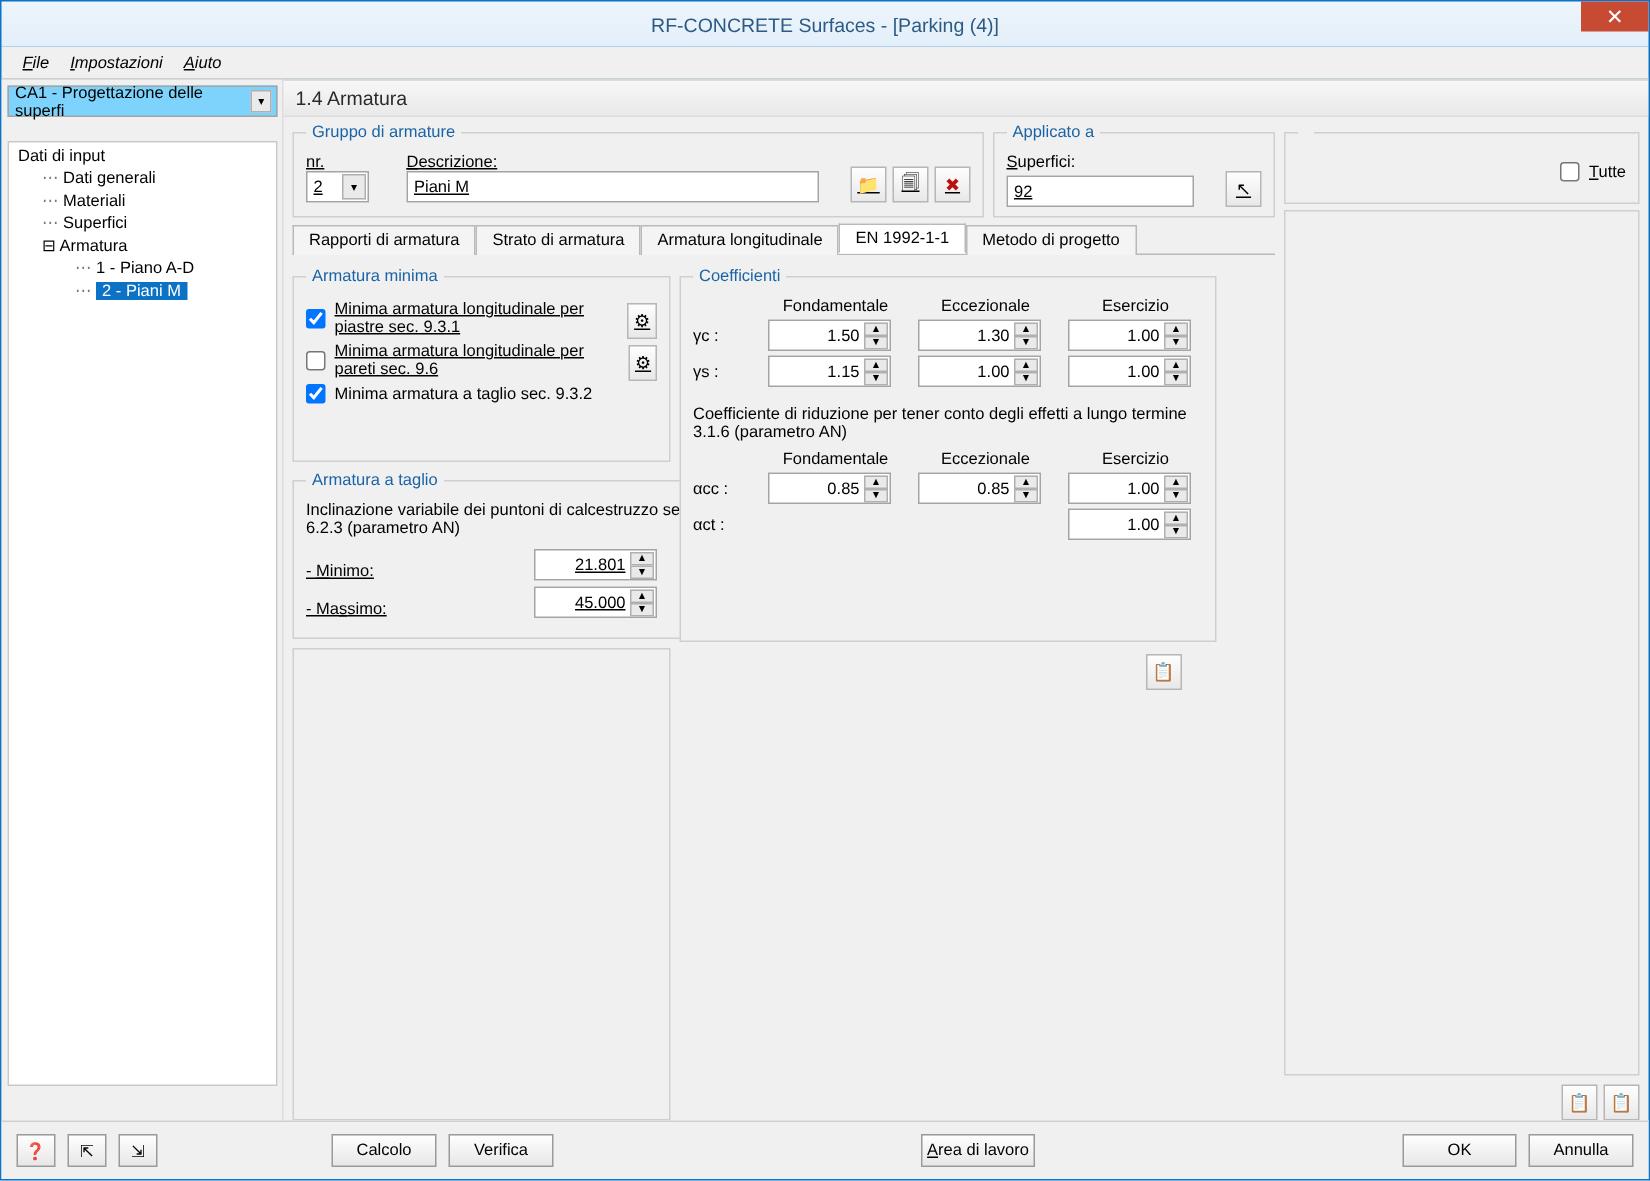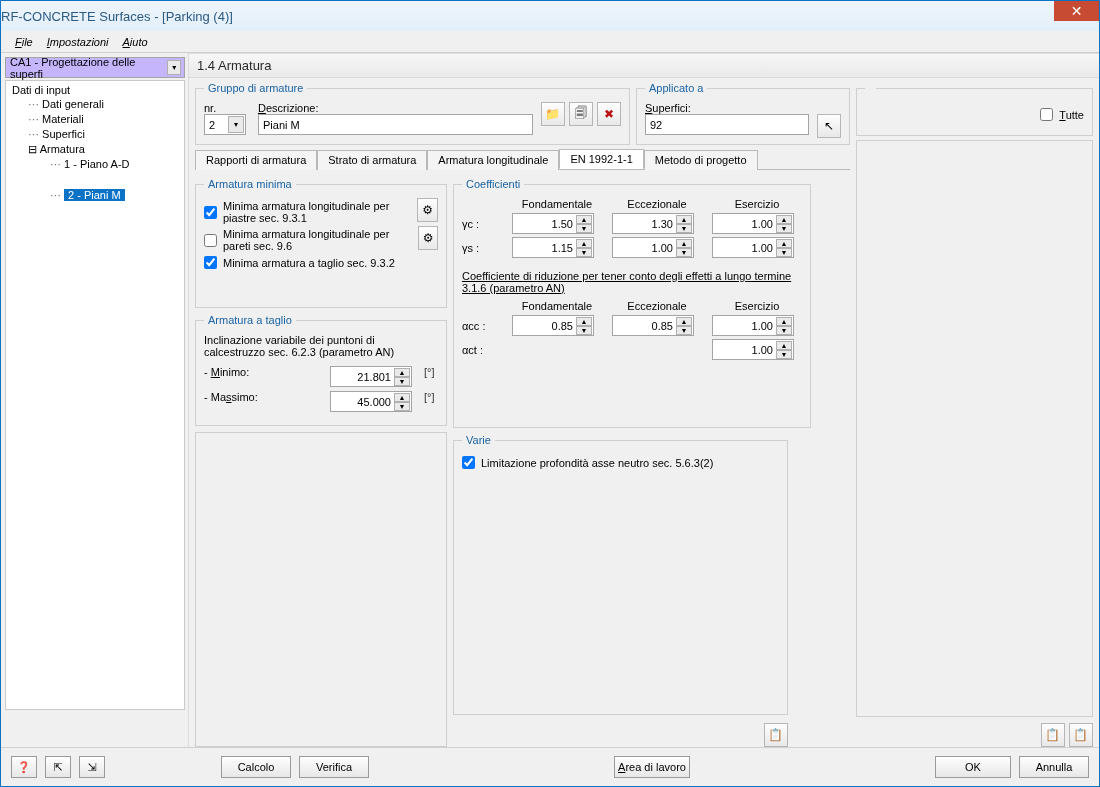--- a/index.html
+++ b/index.html
@@ -11,21 +11,21 @@
     padding: 1px;
     width: 1100px;
     height: 787px;
     overflow: hidden;
   }
   .titlebar {
     height: 30px;
     background: linear-gradient(#eef5fb, #e2effa);
     display: flex;
     align-items: center;
-    justify-content: flex-start;
+    justify-content: center;
     position: relative;
   }
   .titlebar .title { color: #2c5a84; font-size: 13px; }
   .titlebar .close {
     position: absolute; right: 0; top: 0;
     width: 45px; height: 20px;
     background: #c74a32;
     display: flex; align-items: center; justify-content: center;
     color: #fff; font-size: 14px;
   }
@@ -46,53 +46,53 @@
     flex-direction: column;
   }
   .upper { display: flex; flex: 1 1 auto; overflow: hidden; }
   .left-panel {
     width: 188px; border-right: 1px solid #dcdcdc;
     background: #f0f0f0;
     padding: 4px 0 0 4px;
   }
   .combo {
     height: 21px; border: 1px solid #a4a4a4;
-    background: #c4b5fd; display: flex; align-items: center;
-    padding: 0 3px 0 4px; width: 180px; margin-bottom: 2px;
+    background: #7dd3fc; display: flex; align-items: center;
+    padding: 0 3px 0 4px; width: 180px; margin-bottom: 16px;
     justify-content: space-between;
   }
   .combo .arrow {
     width: 14px; height: 15px;
     background: #eaeaea; border:1px solid #b0b0b0;
     display:flex;align-items:center;justify-content:center;
     font-size: 8px;
   }
   .tree { font-size: 11px; width: 180px; background:#fff; border:1px solid #c9c9c9; padding: 2px 0; height: 630px; }
   .tree-row { padding: 1px 4px 1px 6px; white-space: nowrap; }
   .tree-row.indent1 { padding-left: 22px; }
   .tree-row.indent2 { padding-left: 44px; }
-  .tree-sel { background:#0b72c5; color:#fff; padding:0 4px; display:inline-block;margin-top:16px; }
+  .tree-sel { background:#0b72c5; color:#fff; padding:0 4px; display:inline-block; }
   .tree-dot { color:#7a7a7a; }
   .right-panel { flex:1; display:flex; flex-direction:column; overflow:hidden; }
   .section-title {
     background: linear-gradient(#f7f7f7,#e9e9e9);
     border-top:1px solid #dcdcdc; border-bottom:1px solid #dcdcdc;
     padding:4px 8px; font-size: 13px; color:#2b2b2b;
   }
   .content { display:flex; gap:6px; padding:4px 6px 0 6px; flex:1 1 auto; overflow:hidden; }
   .col-main { width: 655px; display:flex; flex-direction:column; gap:4px; }
   .col-side { flex:1; display:flex; flex-direction:column; gap:4px; }
   fieldset {
     border:1px solid #cfcfcf;
     padding: 8px 8px 6px 8px;
     margin: 0;
     background:#f0f0f0;
   }
   legend { color:#1a63a6; padding: 0 4px; font-size: 11px; }
-  .row { display:flex; align-items:flex-start; gap:8px; }
+  .row { display:flex; align-items:flex-end; gap:21px;text-decoration:underline; }
   .input {
     height:21px; border:1px solid #a4a4a4; background:#fff;
     display:flex; align-items:center; padding:0 4px;
   }
   .select { position:relative; }
   .select .arrow { position:absolute; right:1px; top:1px; width:16px; height:17px; background:#eaeaea;border:1px solid #b0b0b0; display:flex;align-items:center;justify-content:center;font-size:8px;}
   .icon-btn {
     width:24px; height:24px; border:1px solid #b6b6b6;
     background:linear-gradient(#fefefe,#e8e8e8);
     display:inline-flex; align-items:center; justify-content:center;
@@ -340,21 +340,21 @@
                     </div>
                   <div class="num-input">
                       <span>1.00</span>
                       <div class="spinner">
                         <div>▲</div>
                         <div>▼</div>
                       </div>
                     </div>
                 </div>
 
-                <div style="margin:12px 0 6px 0;text-decoration:underline;">Coefficiente di riduzione per tener conto degli effetti a lungo termine 3.1.6 (parametro AN)</div>
+                <div style="margin:12px 0 6px 0;">Coefficiente di riduzione per tener conto degli effetti a lungo termine 3.1.6 (parametro AN)</div>
                 <div class="coef-grid">
                   <span></span>
                   <span style="text-align:center;">Fondamentale</span>
                   <span style="text-align:center;">Eccezionale</span>
                   <span style="text-align:center;">Esercizio</span>
 
                   <span>αcc :</span>
                   <div class="num-input">
                       <span>0.85</span>
                       <div class="spinner">
@@ -383,27 +383,20 @@
                   <div class="num-input">
                       <span>1.00</span>
                       <div class="spinner">
                         <div>▲</div>
                         <div>▼</div>
                       </div>
                     </div>
                 </div>
               </fieldset>
 
-              <fieldset style="flex:1; min-height:200px;">
-                <legend>Varie</legend>
-                <label class="chk">
-                  <input type="checkbox" checked="" style="">
-                  <span>Limitazione profondità asse neutro sec. 5.6.3(2)</span>
-                </label>
-              </fieldset>
               <div class="utility-row">
                 <div class="icon-btn">
                     <span>📋</span>
                   </div>
               </div>
             </div>
           </div>
         </div>
 
         <div class="col-side">

